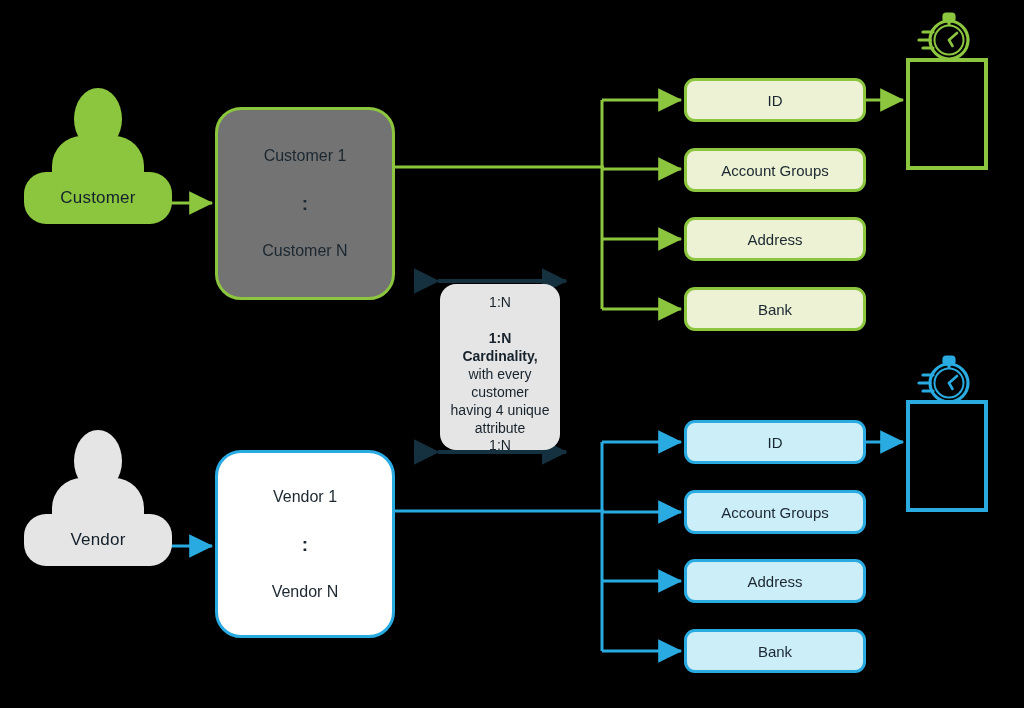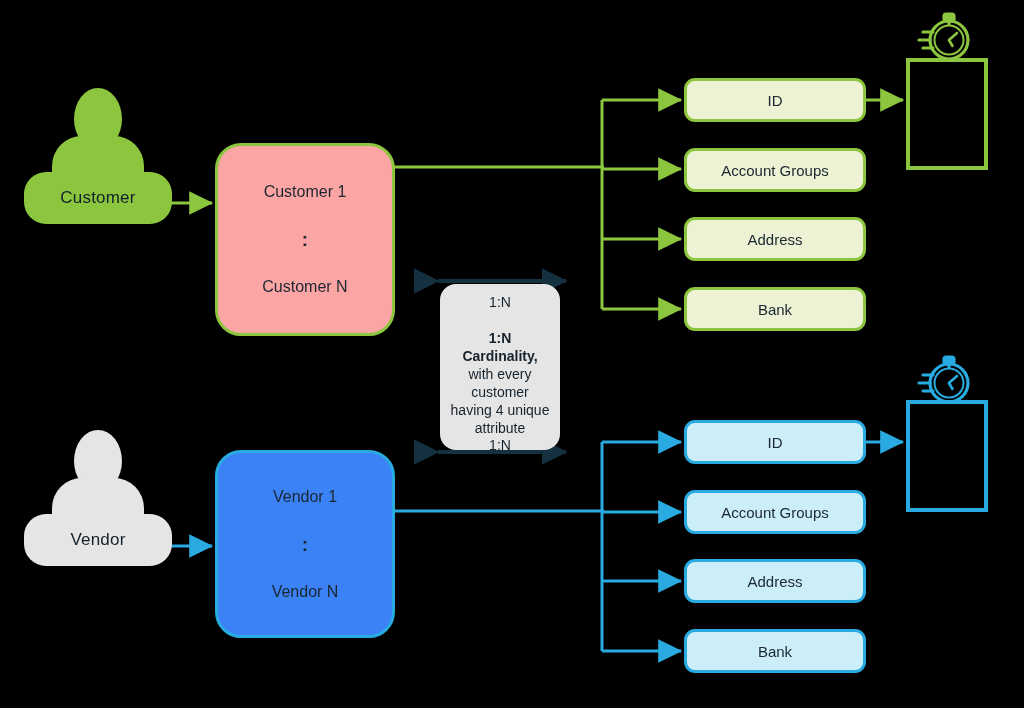--- a/index.html
+++ b/index.html
@@ -19,22 +19,22 @@
   .actor .bar span{font-size:17px;color:#13202b;letter-spacing:.2px;text-align:right;}
   .actor.green .head,.actor.green .body,.actor.green .bar{background:#8CC63F;}
   .actor.blue  .head,.actor.blue  .body,.actor.blue  .bar{background:#e5e5e5;}
 
   
   .entity{position:absolute;border-radius:26px;display:flex;flex-direction:column;
           align-items:center;justify-content:center;box-sizing:border-box;}
   .entity .ln{font-size:16px;color:#1b2730;line-height:1;}
   .entity .ln.mid{font-size:19px;font-weight:700;}
   .entity .sp{height:30px;}
-  .entity.green{background:#fca5a5;border:3px solid #8CC63F;margin-top:36px;}
-  .entity.blue {background:#3b82f6;border:3px solid #29ABE2;}
+  .entity.green{background:#737373;border:3px solid #8CC63F;}
+  .entity.blue {background:#ffffff;border:3px solid #29ABE2;}
 
   
   .pill{position:absolute;width:182px;height:44px;border-radius:11px;
         box-sizing:border-box;display:flex;align-items:center;
         justify-content:center;text-align:center;}
   .pill span{font-size:15px;color:#1b2730;}
   .pill.green{background:#ECF2D3;border:3px solid #8CC63F;}
   .pill.blue {background:#CCEEF9;border:3px solid #29ABE2;}
 
   

